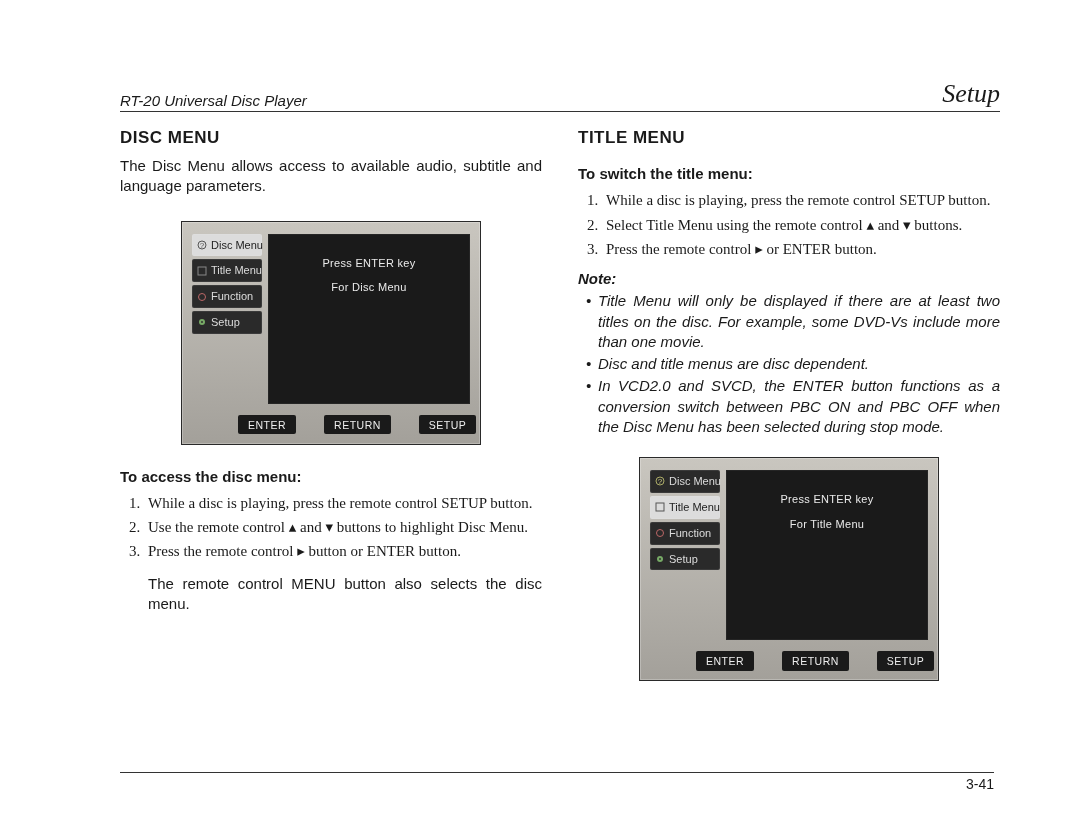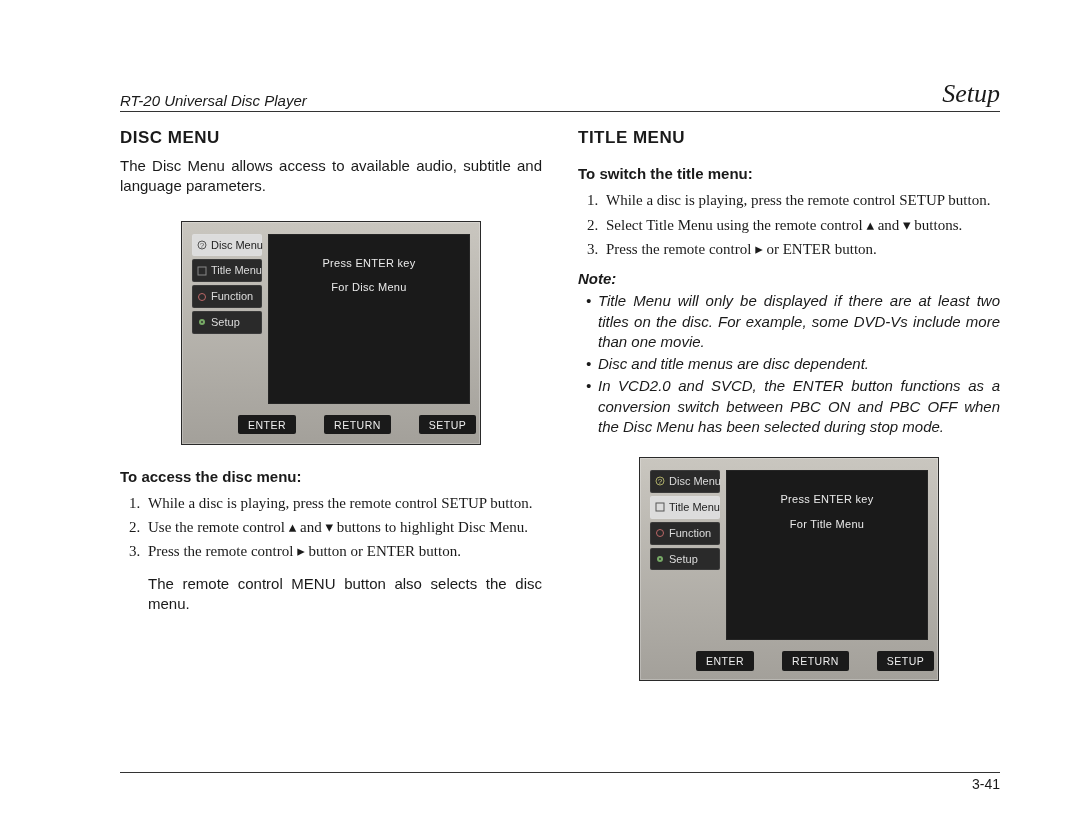--- a/index.html
+++ b/index.html
@@ -177,21 +177,21 @@
     color: #eee;
     font-size: 10.5px;
     padding: 3px 10px 2px;
     border-radius: 2px;
     letter-spacing: .5px;
   }
 
   .footer {
     position: absolute;
     left: 120px;
-    right: 80px;
+    right: 86px;
     bottom: 40px;
     border-top: 1px solid #333;
     text-align: right;
     padding-top: 2px;
     font-size: 14px;
   }
 </style>
 </head>
 <body>
 

